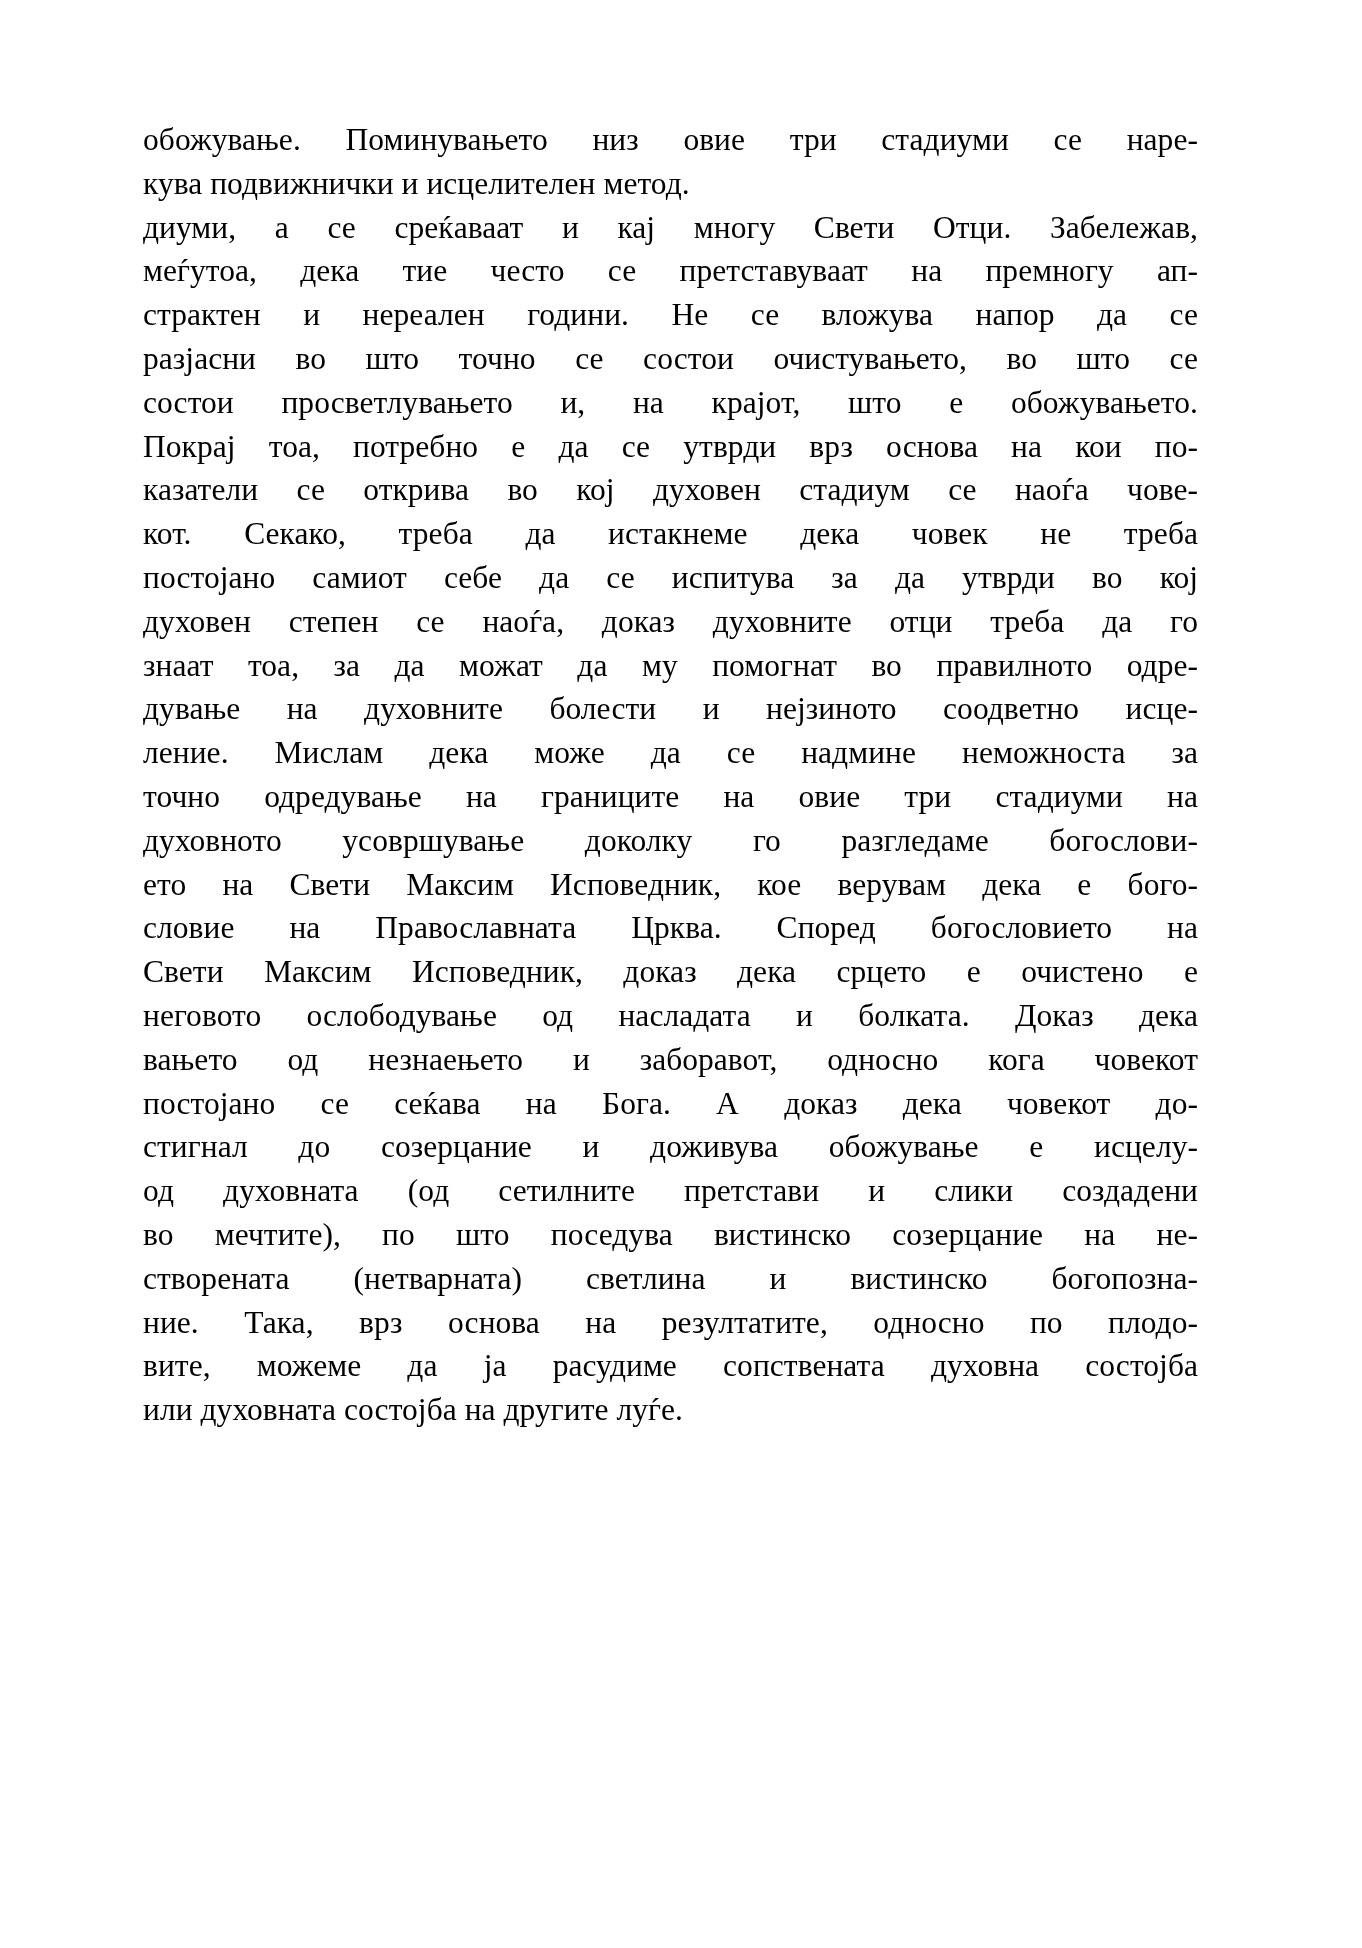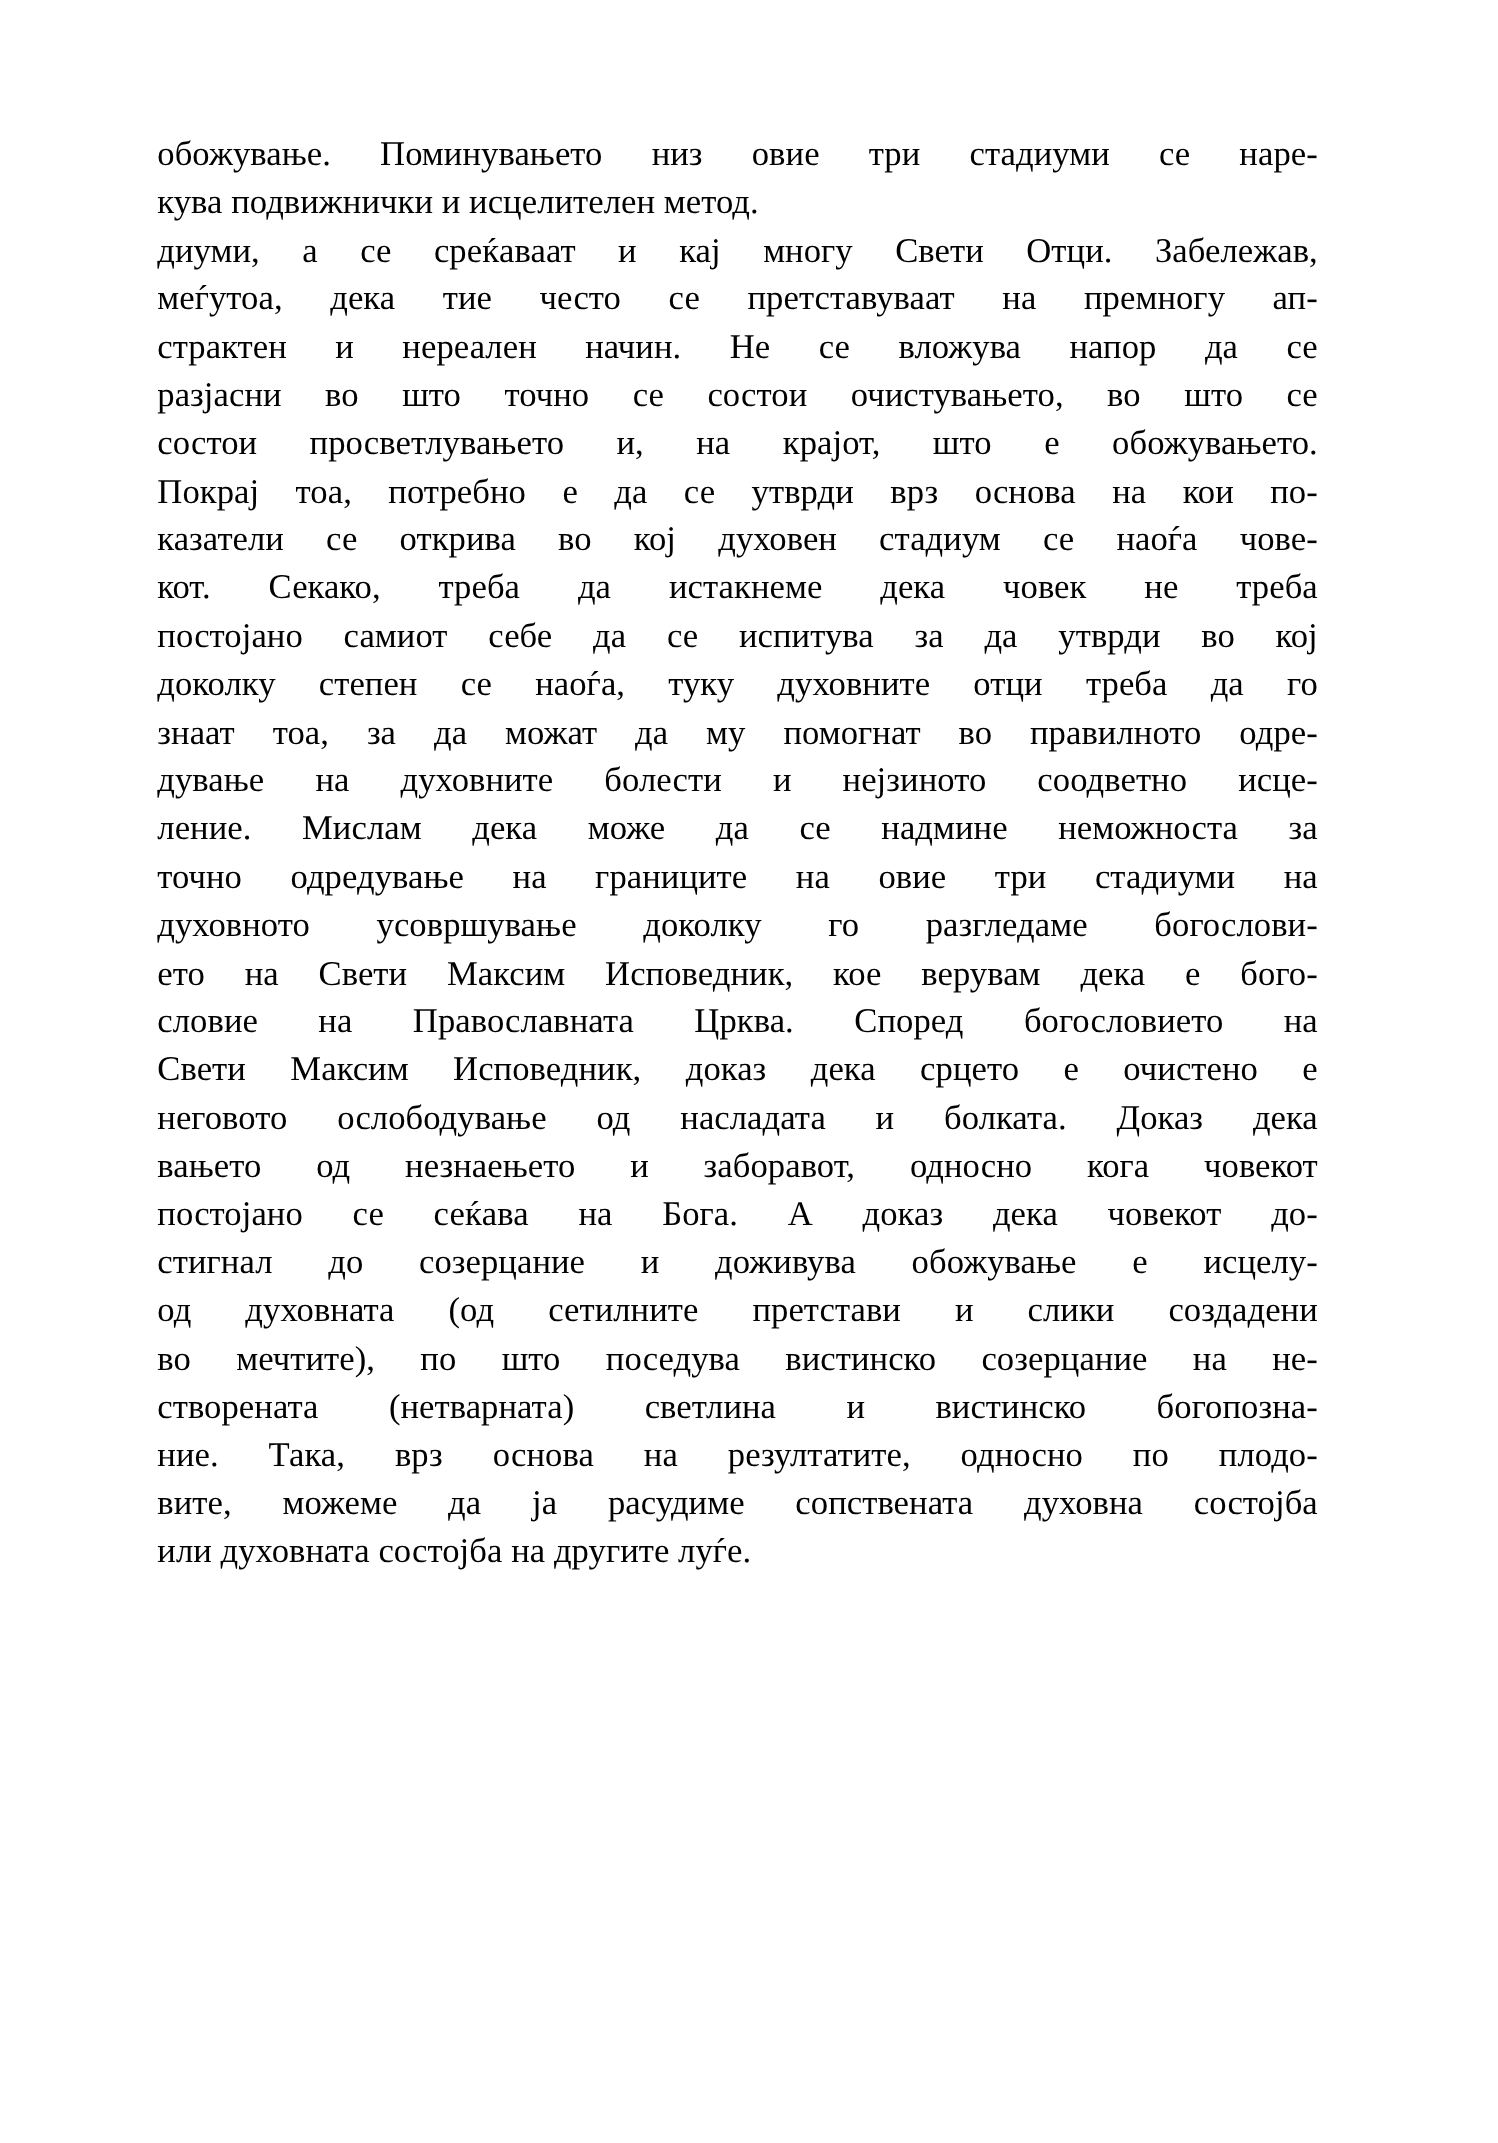--- a/index.html
+++ b/index.html
@@ -71,28 +71,28 @@
 <div class="page">
 
   <div class="text-block">
     <div class="para" id="p1">
         <span class="line"><span class="stretch">обожување. Поминувањето низ овие три стадиуми се наре-</span></span>
         <span class="line last"><span class="stretch">кува подвижнички и исцелителен метод.</span></span>
       </div>
     <div class="para" id="p2">
         <span class="line"><span class="stretch">диуми, а се среќаваат и кај многу Свети Отци. Забележав,</span></span>
         <span class="line"><span class="stretch">меѓутоа, дека тие често се претставуваат на премногу ап-</span></span>
-        <span class="line"><span class="stretch">страктен и нереален начин. Не се вложува напор да се</span></span>
+        <span class="line"><span class="stretch">страктен и нереален години. Не се вложува напор да се</span></span>
         <span class="line"><span class="stretch">разјасни во што точно се состои очистувањето, во што се</span></span>
         <span class="line"><span class="stretch">состои просветлувањето и, на крајот, што е обожувањето.</span></span>
         <span class="line"><span class="stretch">Покрај тоа, потребно е да се утврди врз основа на кои по-</span></span>
         <span class="line"><span class="stretch">казатели се открива во кој духовен стадиум се наоѓа чове-</span></span>
         <span class="line"><span class="stretch">кот. Секако, треба да истакнеме дека човек не треба</span></span>
         <span class="line"><span class="stretch">постојано самиот себе да се испитува за да утврди во кој</span></span>
-        <span class="line"><span class="stretch">доколку степен се наоѓа, туку духовните отци треба да го</span></span>
+        <span class="line"><span class="stretch">духовен степен се наоѓа, доказ духовните отци треба да го</span></span>
         <span class="line"><span class="stretch">знаат тоа, за да можат да му помогнат во правилното одре-</span></span>
         <span class="line"><span class="stretch">дување на духовните болести и нејзиното соодветно исце-</span></span>
         <span class="line"><span class="stretch">ление. Мислам дека може да се надмине неможноста за</span></span>
         <span class="line"><span class="stretch">точно одредување на границите на овие три стадиуми на</span></span>
         <span class="line"><span class="stretch">духовното усовршување доколку го разгледаме богослови-</span></span>
         <span class="line"><span class="stretch">ето на Свети Максим Исповедник, кое верувам дека е бого-</span></span>
         <span class="line"><span class="stretch">словие на Православната Црква. Според богословието на</span></span>
         <span class="line"><span class="stretch">Свети Максим Исповедник, доказ дека срцето е очистено е</span></span>
         <span class="line"><span class="stretch">неговото ослободување од насладата и болката. Доказ дека</span></span>
         <span class="line"><span class="stretch">вањето од незнаењето и заборавот, односно кога човекот</span></span>

